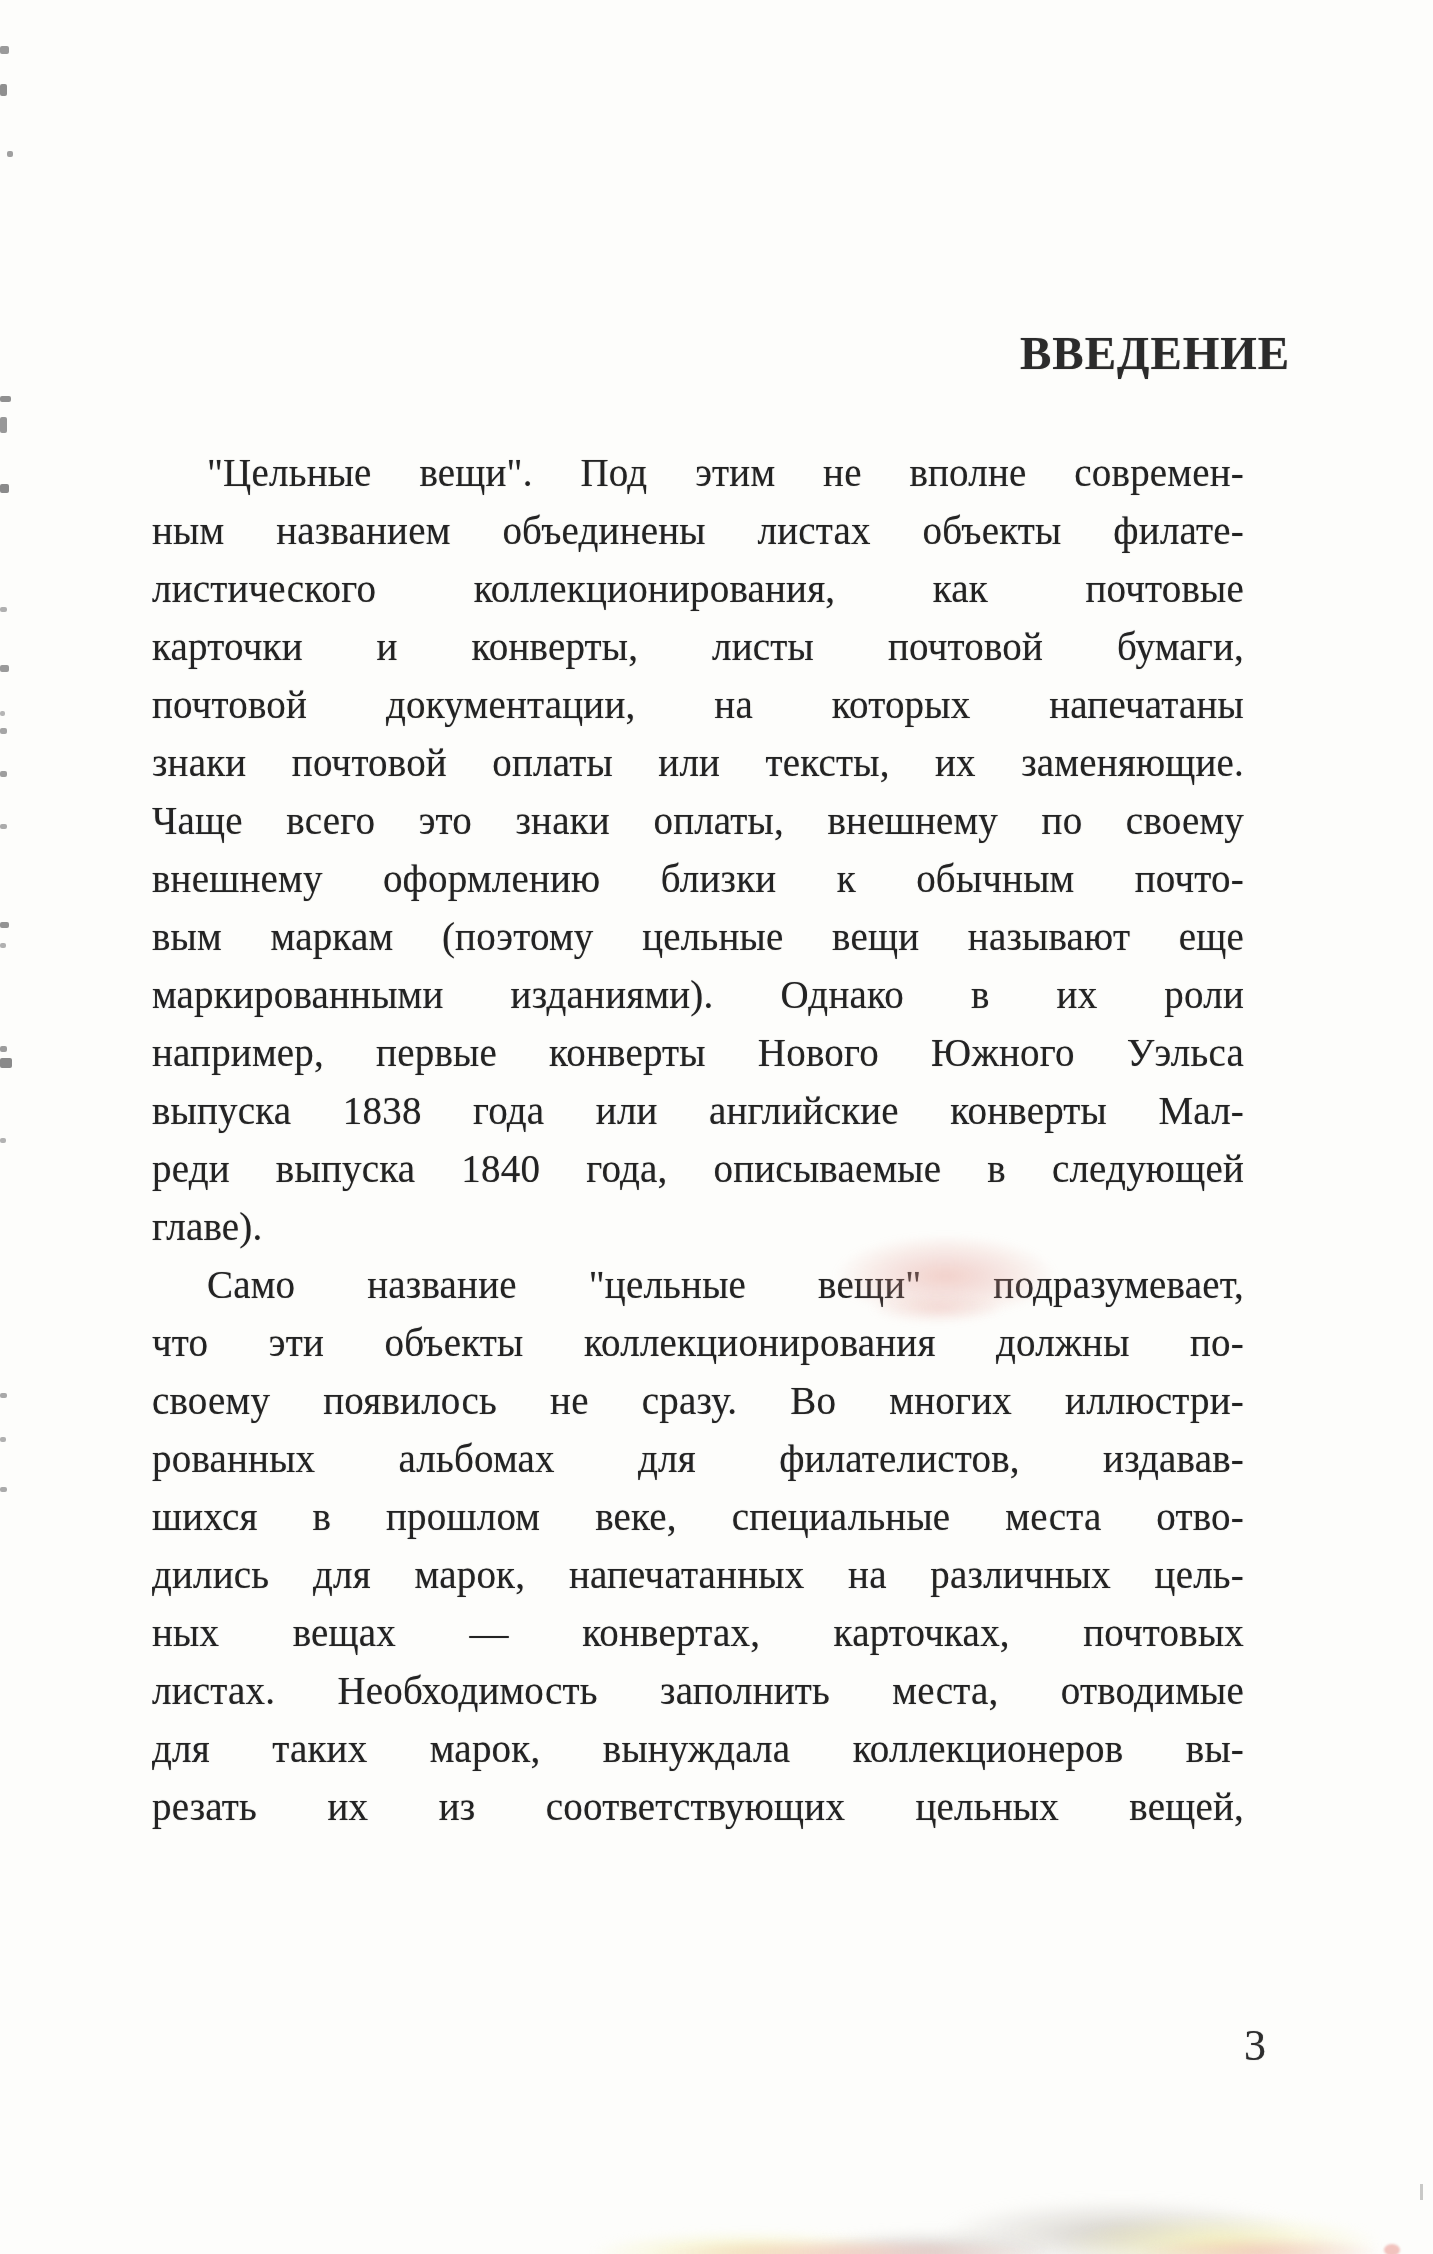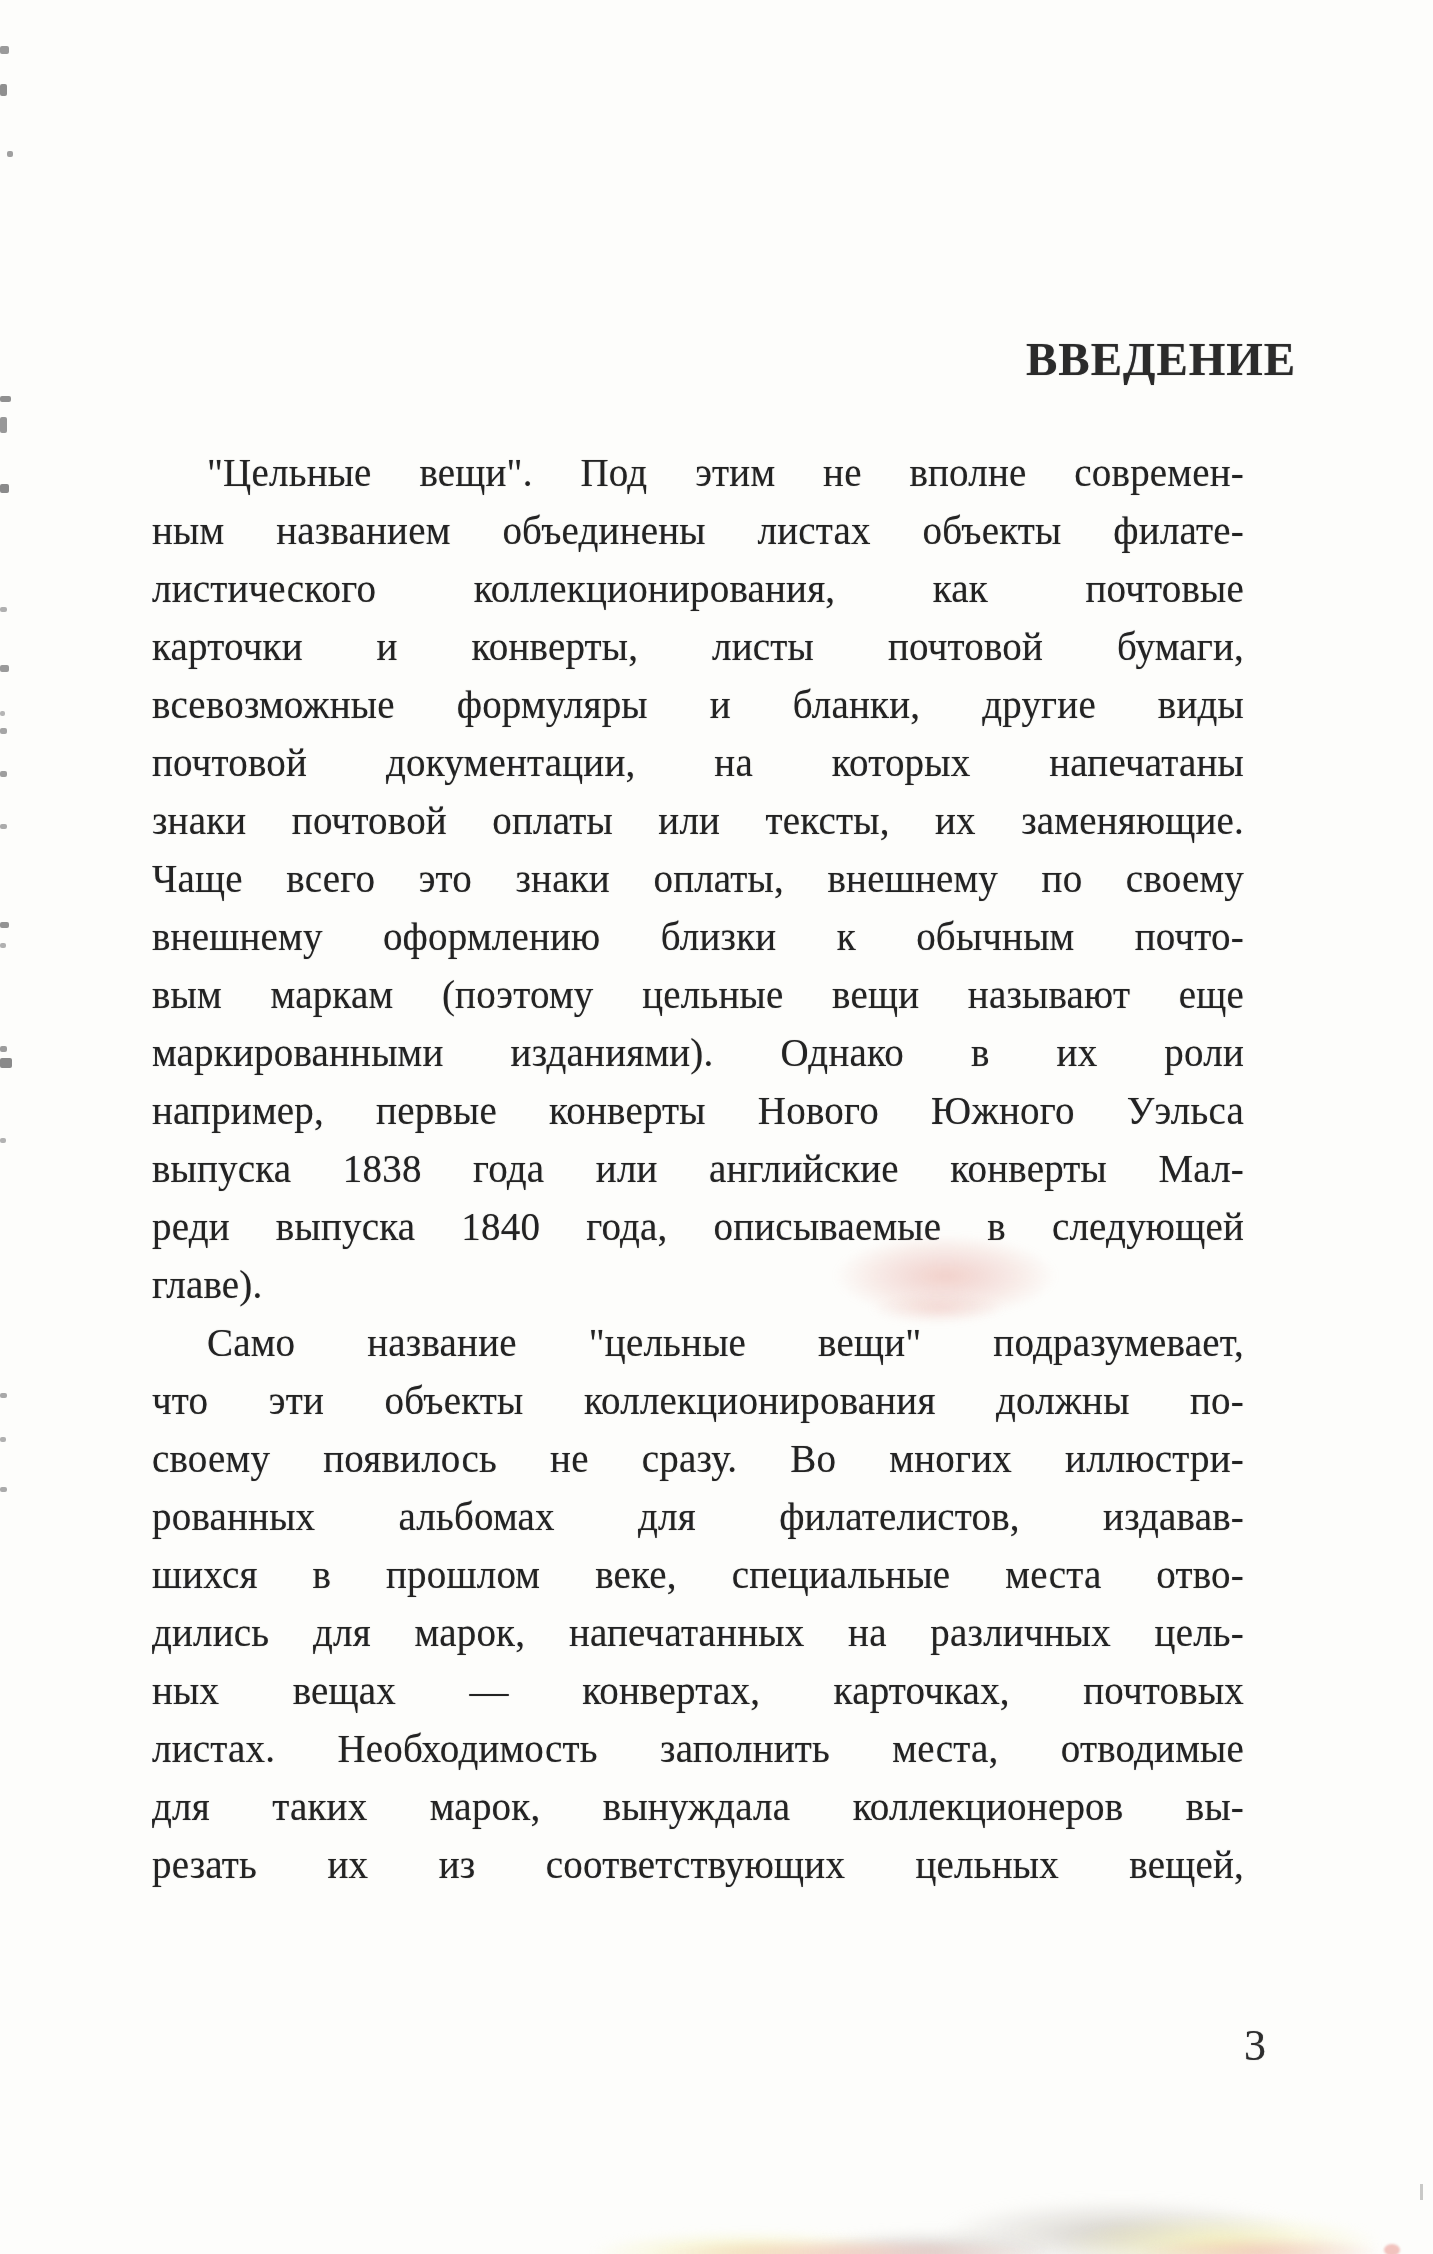--- a/index.html
+++ b/index.html
@@ -13,21 +13,21 @@
     height: 2254px;
     background: #fdfdfb;
     overflow: hidden;
     font-family: "Liberation Serif", "DejaVu Serif", serif;
     color: #232323;
   }
   .title {
     position: absolute;
     left: 1012px;
     top: 318px;
-    margin: 14px;
+    margin: 8px;
     font-size: 47px;
     font-weight: bold;
     letter-spacing: 1px;
     color: #2b2b2b;
     text-shadow: 0 0 1px rgba(50,50,50,.55);
     white-space: nowrap;
   }
   .textblock {
     position: absolute;
     left: 152px;
@@ -136,21 +136,20 @@
 
 <div class="page">
 
   <h1 class="title">ВВЕДЕНИЕ</h1>
 
   <div class="textblock" id="textblock">
       <div class="line indent">"Цельные вещи". Под этим не вполне современ-</div>
       <div class="line">ным названием объединены листах объекты филате-</div>
       <div class="line">листического коллекционирования, как почтовые</div>
       <div class="line">карточки и конверты, листы почтовой бумаги,</div>
-      <div class="line">всевозможные формуляры и бланки, другие виды</div>
       <div class="line">почтовой документации, на которых напечатаны</div>
       <div class="line">знаки почтовой оплаты или тексты, их заменяющие.</div>
       <div class="line">Чаще всего это знаки оплаты, внешнему по своему</div>
       <div class="line">внешнему оформлению близки к обычным почто-</div>
       <div class="line">вым маркам (поэтому цельные вещи называют еще</div>
       <div class="line">маркированными изданиями). Однако в их роли</div>
       <div class="line">например, первые конверты Нового Южного Уэльса</div>
       <div class="line">выпуска 1838 года или английские конверты Мал-</div>
       <div class="line">реди выпуска 1840 года, описываемые в следующей</div>
       <div class="line nojust">главе).</div>

